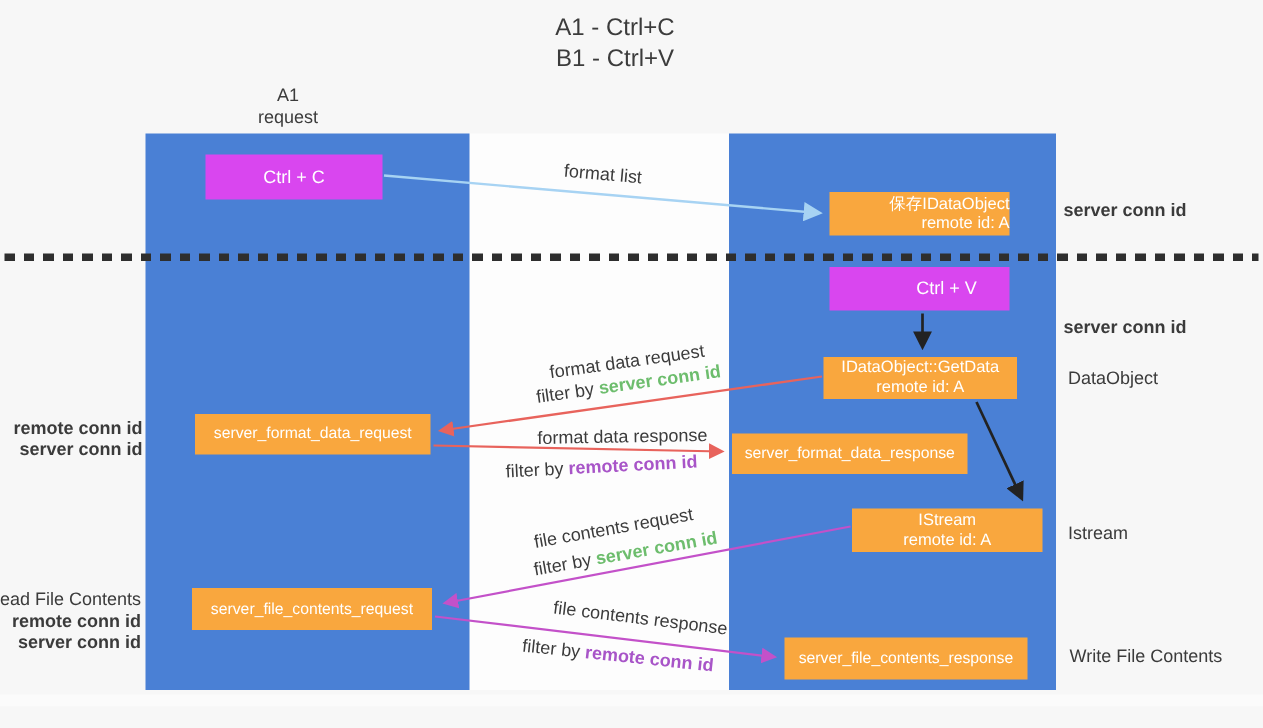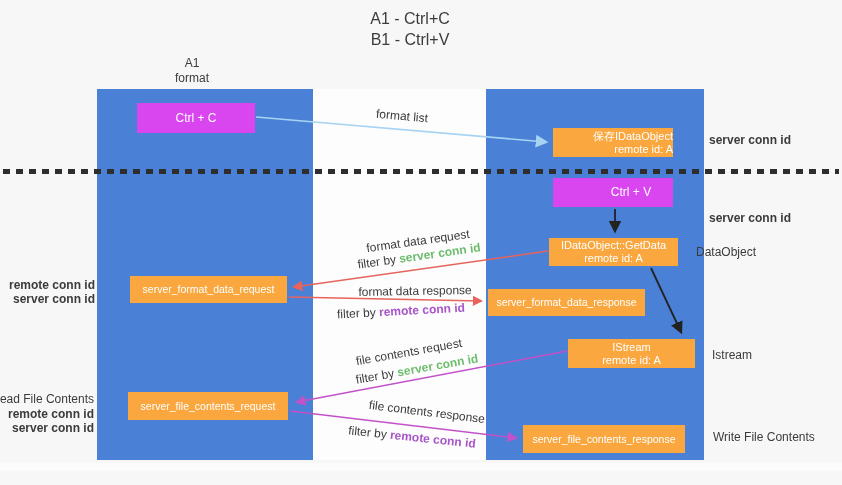--- a/index.html
+++ b/index.html
@@ -49,21 +49,21 @@
   <div class="gap-panel"></div>
   <div class="bottom-strip"></div>
 
   <div class="title">
     <div>A1 - Ctrl+C</div>
     <div>B1 - Ctrl+V</div>
   </div>
 
   <div class="col-header hdr-a1">
     <div>A1</div>
-    <div>format</div>
+    <div>request</div>
   </div>
 
   <div class="lane lane-a1"></div>
   <div class="lane lane-b1"></div>
 
   <div class="dashed"></div>
 
   <div class="box green" style="left:137px; top:103px; width:118px; height:30px;">
     <span>Ctrl + C</span>
   </div>
@@ -148,21 +148,21 @@
   </div>
 
   <div class="albl ctr" style="left:427px; top:412px; transform:translate(-50%,-50%) rotate(7deg);">file contents response</div>
   <div class="albl ctr" style="left:412px; top:437px; transform:translate(-50%,-50%) rotate(6deg);">
     <span>filter by</span>
     <span class="purple-t">remote conn id</span>
   </div>
 
   <div class="side sbold green-t" style="left:709px; top:133px;">server conn id</div>
   <div class="side sbold green-t" style="left:709px; top:211px;">server conn id</div>
-  <div class="side" style="left:696px; top:245px;text-align:center;">DataObject</div>
+  <div class="side" style="left:712px; top:245px;text-align:center;">DataObject</div>
   <div class="side" style="left:712px; top:348px;">Istream</div>
   <div class="side" style="left:713px; top:430px;">Write File Contents</div>
 
   <div class="side side-r sbold purple-t" style="right:747px; top:278px;">remote conn id</div>
   <div class="side side-r sbold green-t" style="right:747px; top:292px;">server conn id</div>
 
   <div class="side side-r" style="right:748px; top:392px;">Read File Contents</div>
   <div class="side side-r sbold purple-t" style="right:748px; top:407px;">remote conn id</div>
   <div class="side side-r sbold green-t" style="right:748px; top:421px;">server conn id</div>
 

